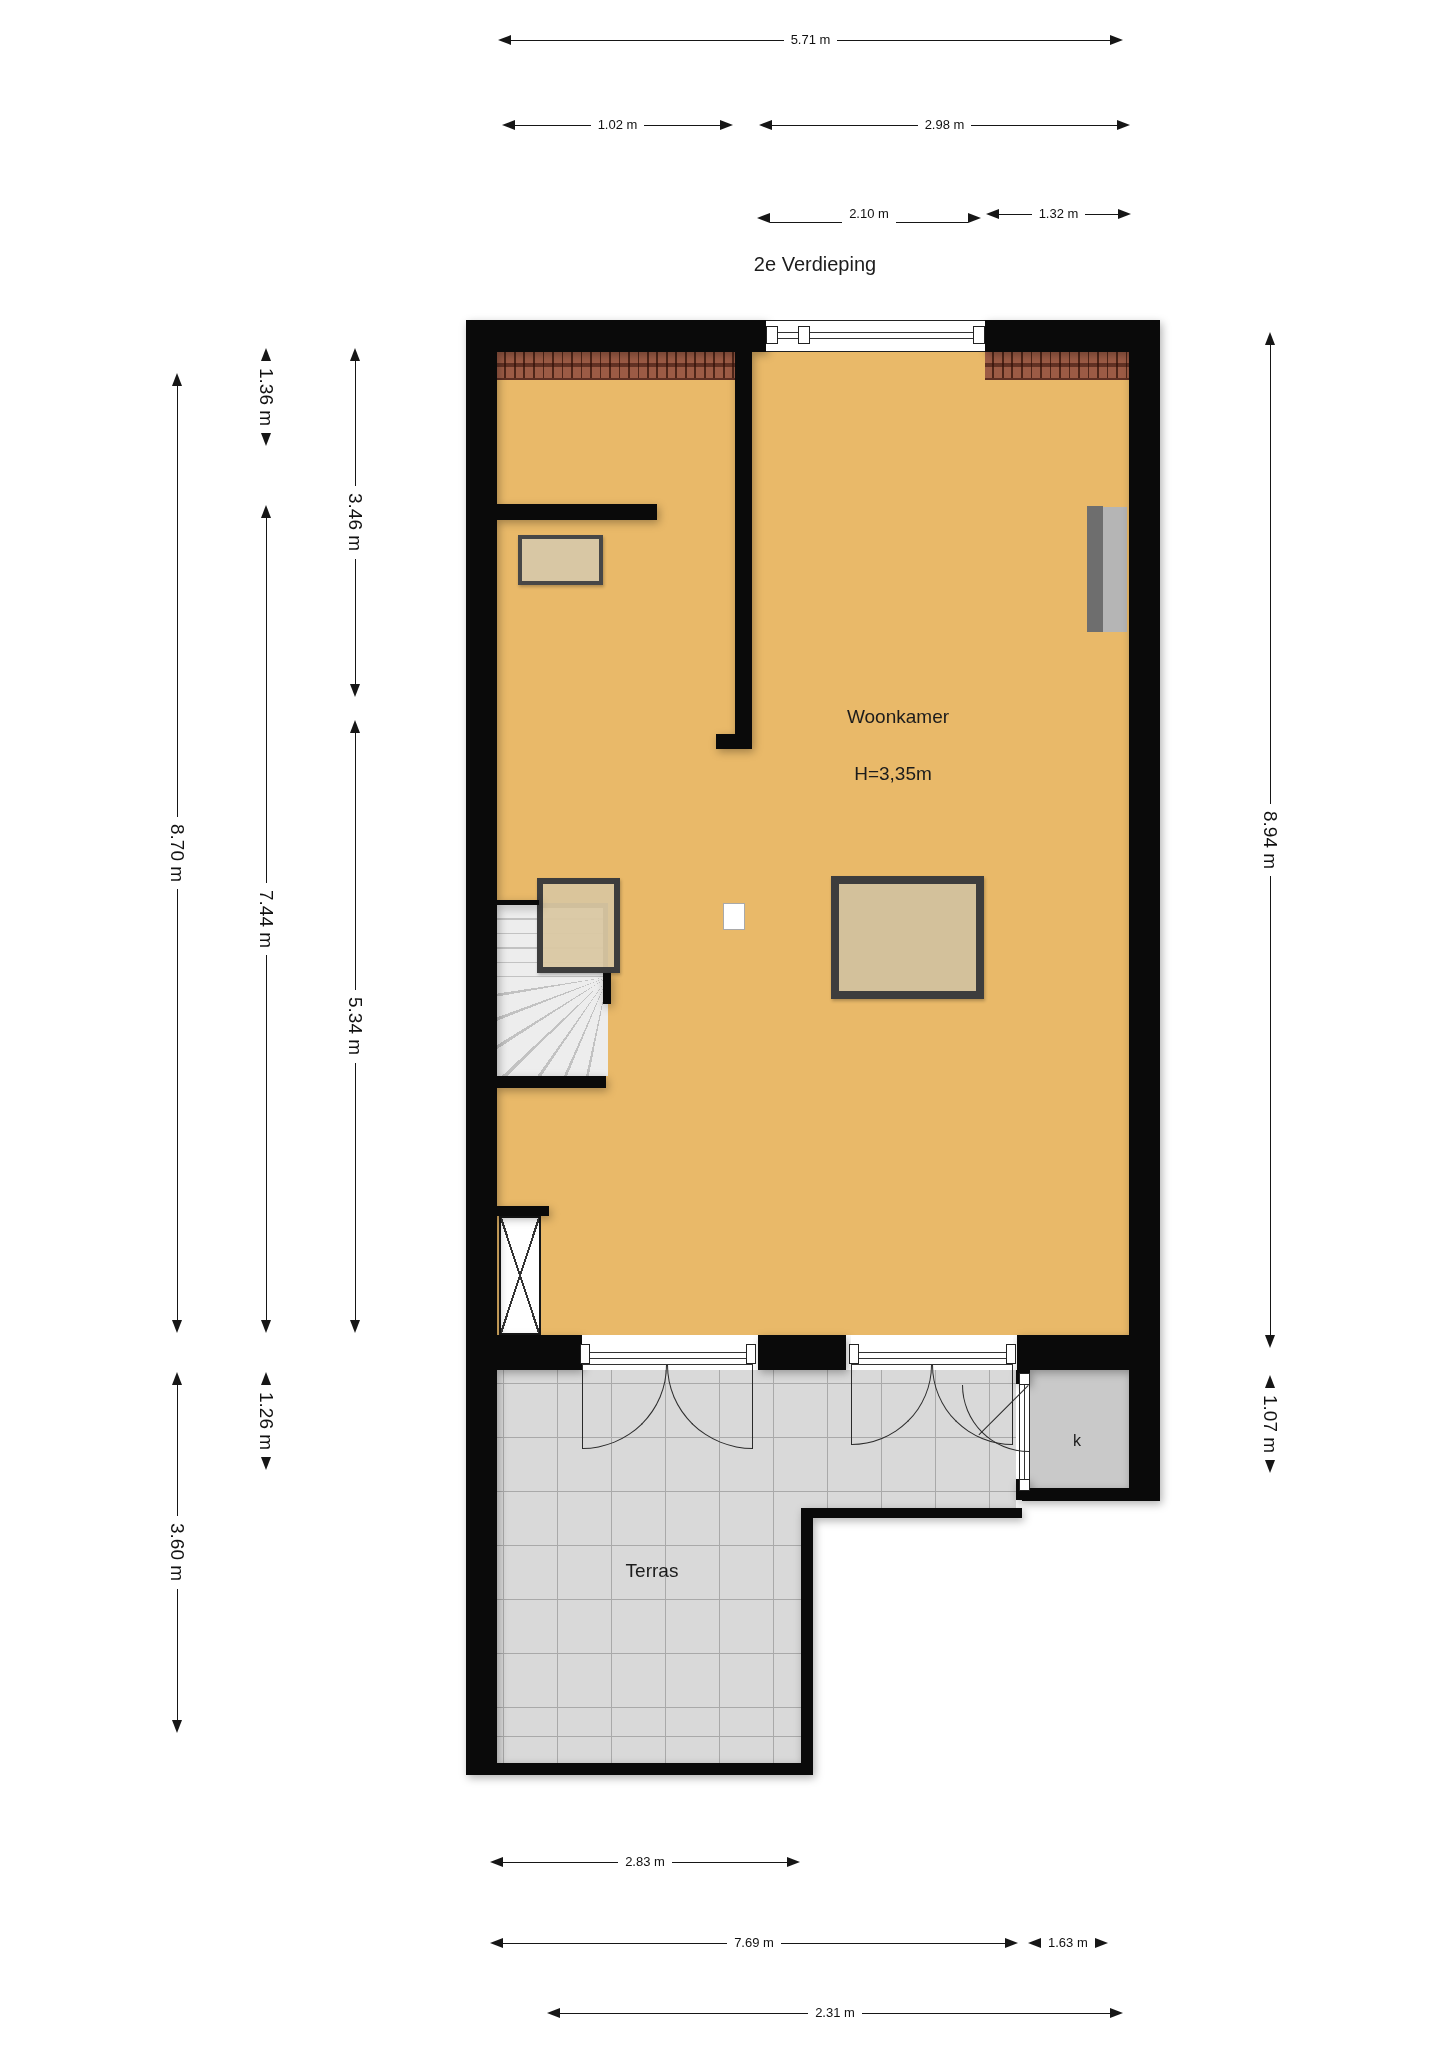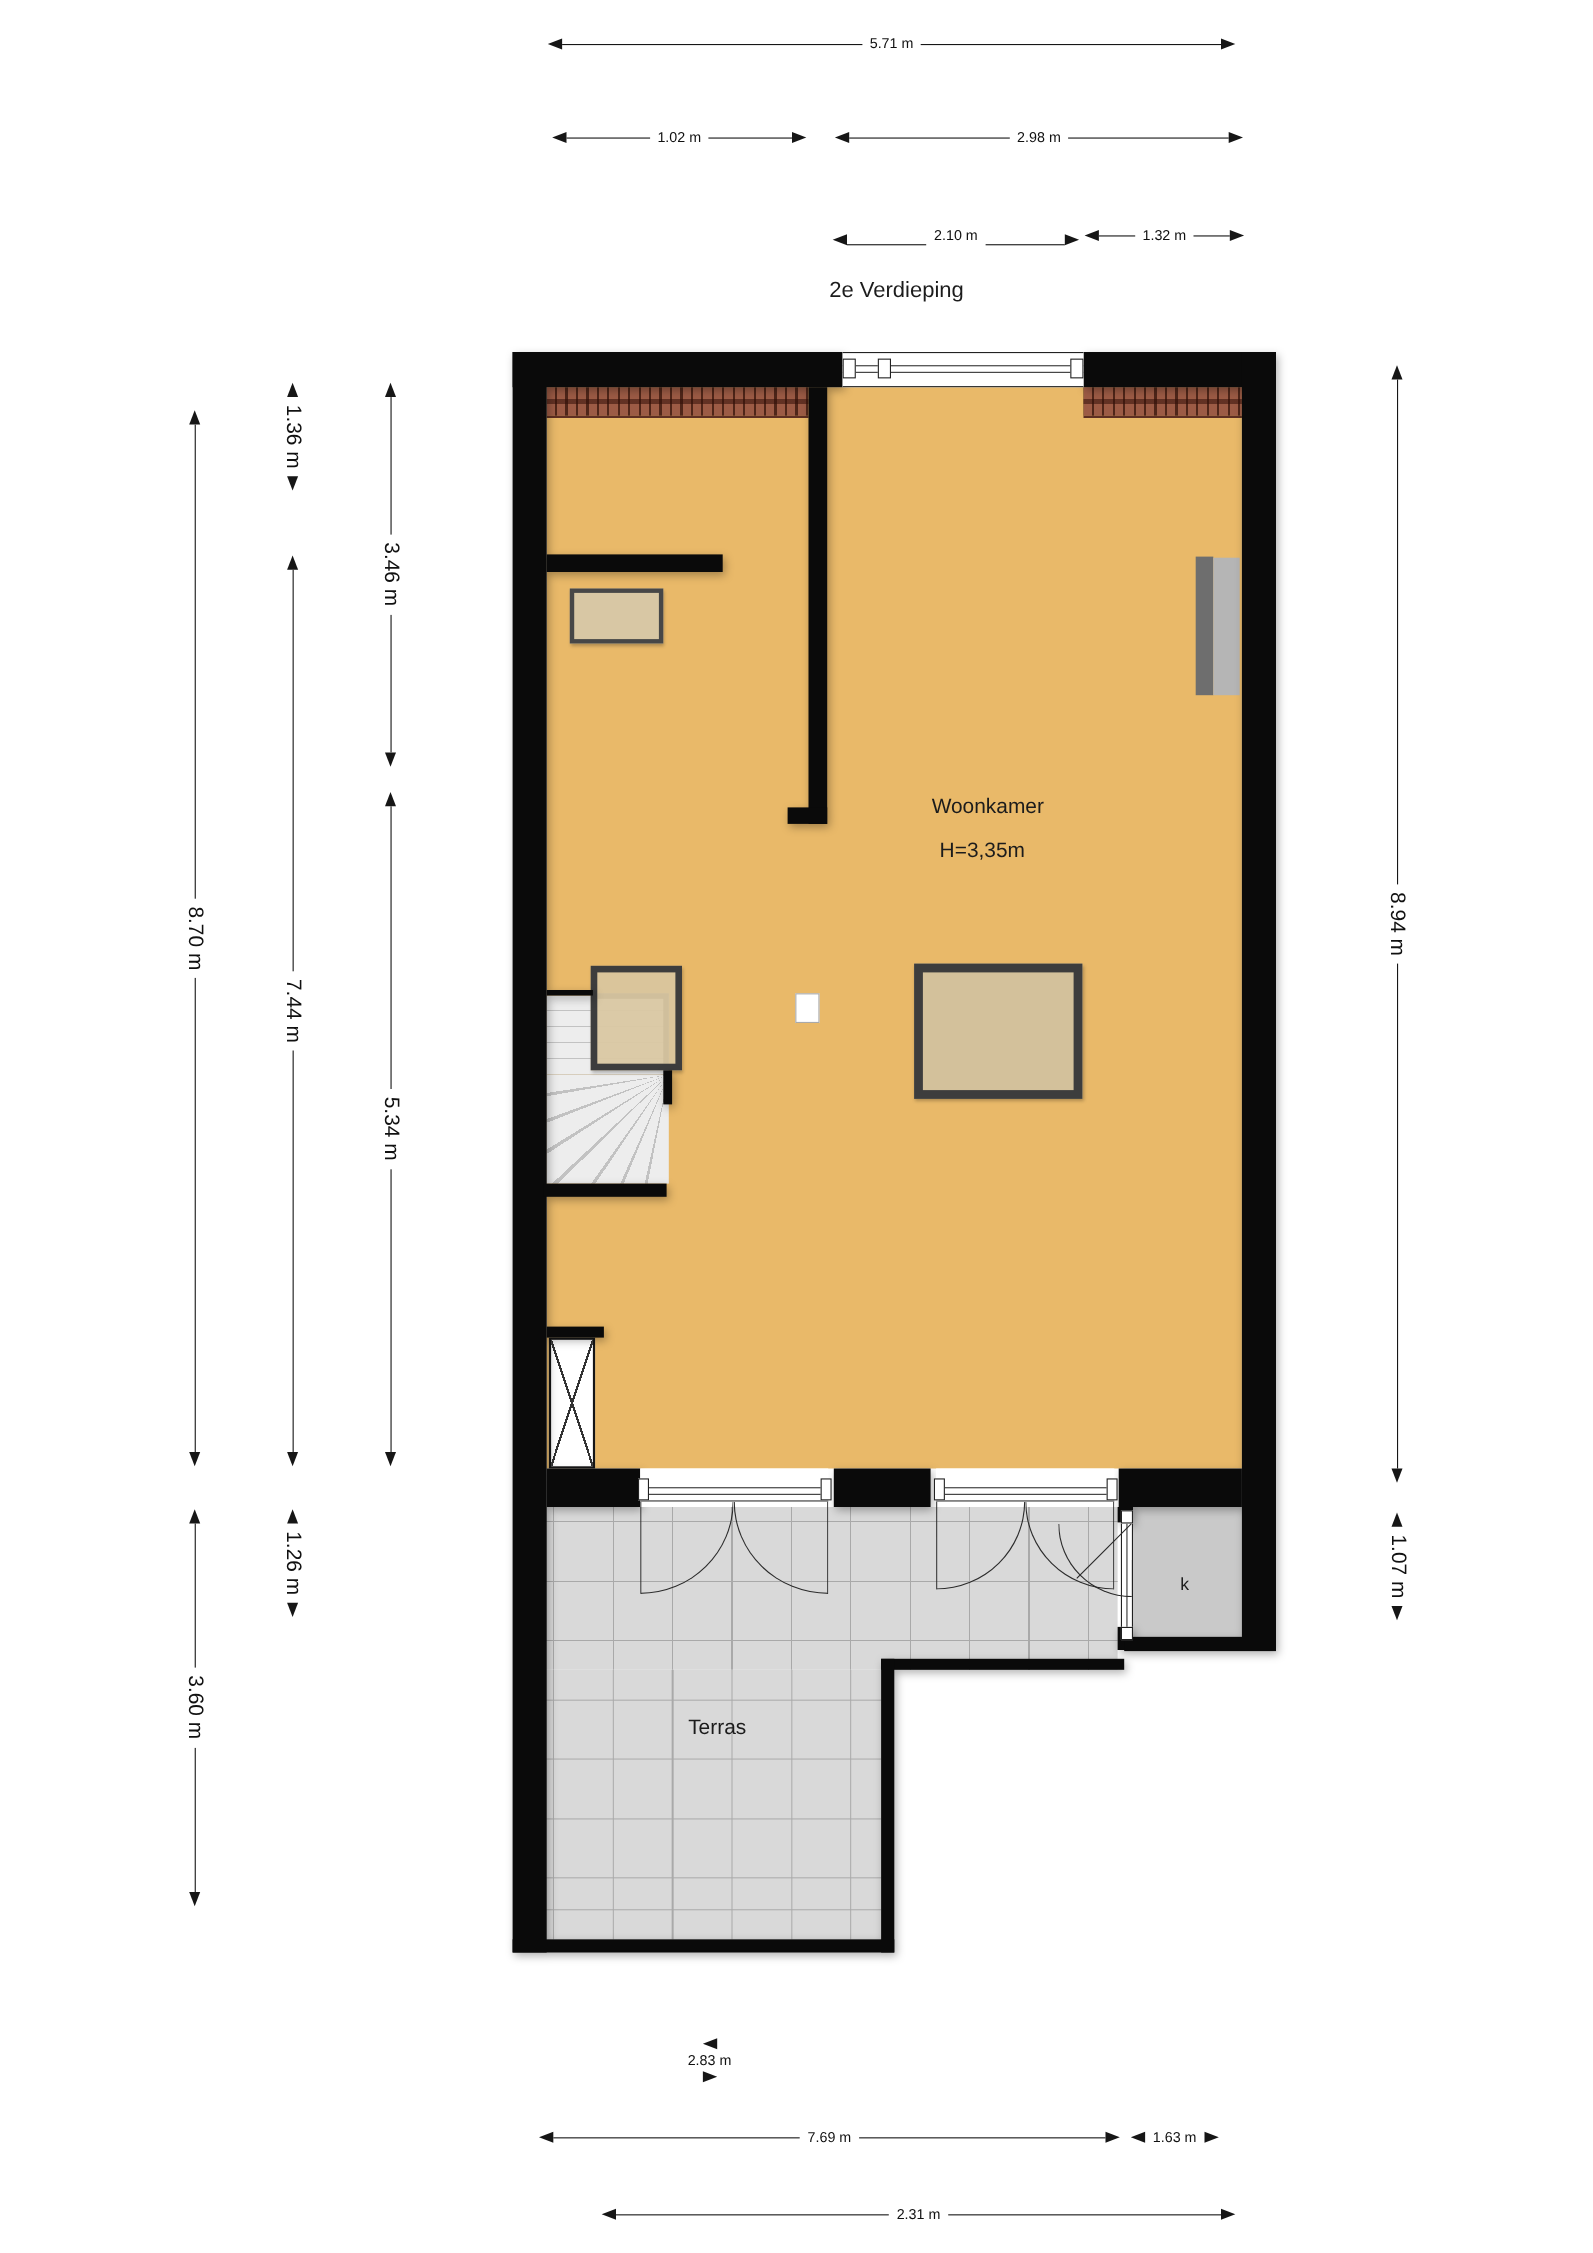--- a/index.html
+++ b/index.html
@@ -133,21 +133,21 @@
 
   <div class="sill" style="left:1019px;top:1385px;width:11px;height:94px;background:#fff;border-left:1.5px solid #222;border-right:1.5px solid #222;">
     <div class="abs" style="left:4px;top:0;width:0;height:94px;border-left:1.5px solid #333;"></div>
   </div>
   <div class="winpost" style="left:1019px;top:1373px;width:11px;height:12px;"></div>
   <div class="winpost" style="left:1019px;top:1479px;width:11px;height:12px;"></div>
   <div class="doorarc" style="left:962px;top:1385px;width:67px;height:67px;border-left:1.6px solid #2a2a2a;border-bottom:1.6px solid #2a2a2a;border-bottom-left-radius:100% 100%;"></div>
   <div class="abs" style="left:1028px;top:1385px;width:0;height:70px;border-left:1.8px solid #2a2a2a;transform:rotate(45deg);transform-origin:top left;"></div>
 
   <div class="label" style="left:815px;top:253px;transform:translateX(-50%);font-size:20px;">2e Verdieping</div>
-  <div class="label" style="left:898px;top:723px;transform:translateX(-50%);font-size:19px;">Woonkamer</div>
+  <div class="label" style="left:898px;top:706px;transform:translateX(-50%);font-size:19px;">Woonkamer</div>
   <div class="label" style="left:893px;top:763px;transform:translateX(-50%);font-size:19px;">H=3,35m</div>
   <div class="label" style="left:652px;top:1560px;transform:translateX(-50%);font-size:19px;">Terras</div>
   <div class="label" style="left:1077px;top:1432px;transform:translateX(-50%);font-size:16px;">k</div>
 
   <div class="dimh" style="left:498px;top:31px;width:625px;">
     <span class="ar-l"></span>
       <span class="ln"></span>
     <span class="txt">5.71 m</span>
     <span class="ln"></span>
       <span class="ar-r"></span>
@@ -173,21 +173,21 @@
     <span class="ln"></span>
       <span class="ar-r"></span>
   </div>
   <div class="dimh" style="left:986px;top:205px;width:145px;">
     <span class="ar-l"></span>
       <span class="ln"></span>
     <span class="txt">1.32 m</span>
     <span class="ln"></span>
       <span class="ar-r"></span>
   </div>
-  <div class="dimh" style="left:490px;top:1853px;width:310px;flex-direction:column;">
+  <div class="dimh" style="left:490px;top:1853px;width:310px;">
     <span class="ar-l"></span>
       <span class="ln"></span>
     <span class="txt">2.83 m</span>
     <span class="ln"></span>
       <span class="ar-r"></span>
   </div>
   <div class="dimh" style="left:490px;top:1934px;width:528px;">
     <span class="ar-l"></span>
       <span class="ln"></span>
     <span class="txt">7.69 m</span>

